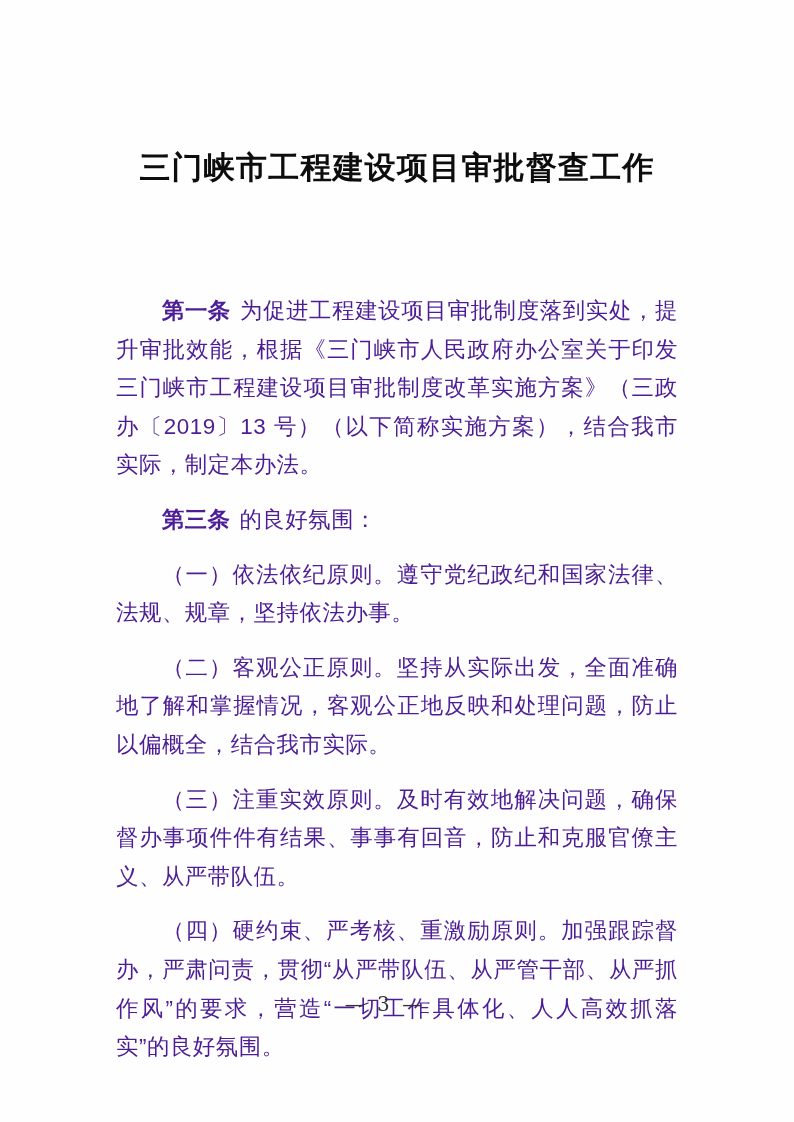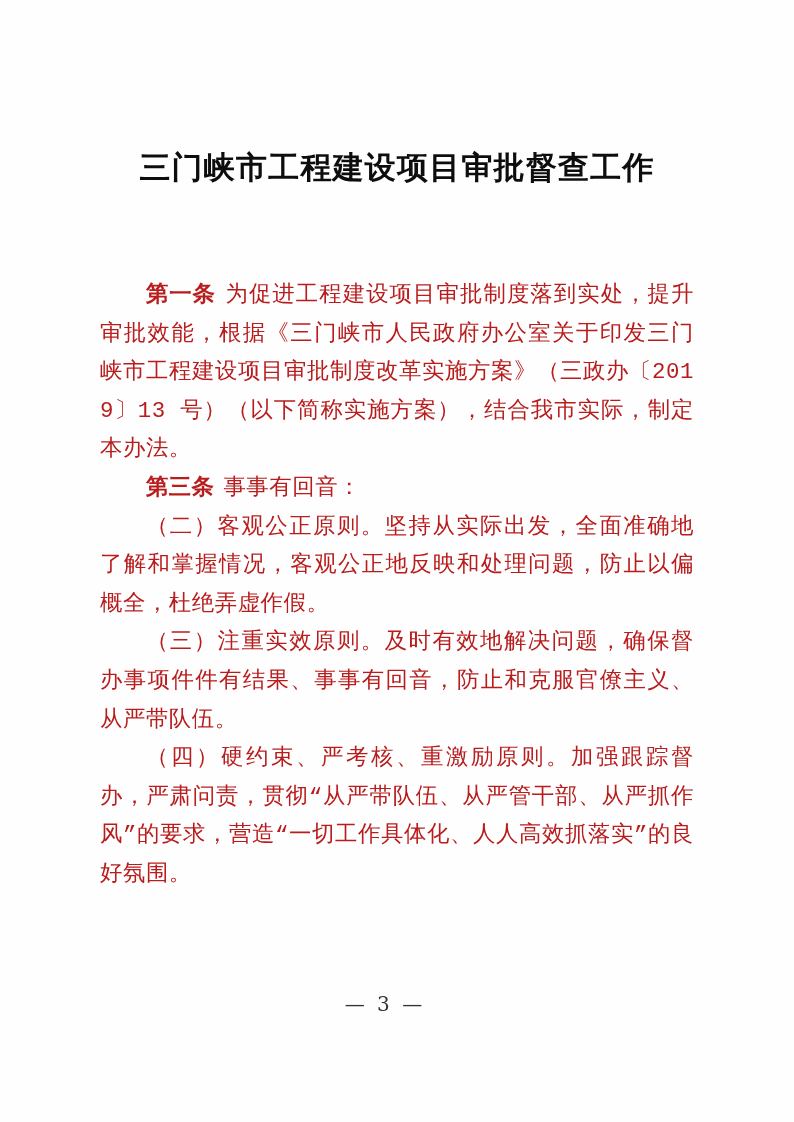--- a/index.html
+++ b/index.html
@@ -44,29 +44,29 @@
   }
 
   
   .body-text {
     position: absolute;
     left: 100px;
     top: 276px;
     width: 594px;
   }
   .para {
-    font-family: Liberation Mono, monospace;
+    font-family: Liberation Sans, sans-serif;
     font-size: 22.4px;
     line-height: 38.6px;
     letter-spacing: 0.55px;
     text-align: justify;
     text-align-last: left;
     text-justify: inter-character;
-    color: #b91c1c;
-    margin: 0;
+    color: #4c1d95;
+    margin: 16px;
     text-indent: 46px;
     word-break: break-all;
   }
   .para .marker {
     font-weight: 700;
     letter-spacing: 0.4px;
   }
   .para .gap {
     display: inline-block;
     width: 9px;
@@ -96,24 +96,25 @@
 
   <div class="doc-title">
     <div class="title-line">三门峡市工程建设项目审批督查工作</div>
   </div>
 
   <div class="body-text">
 
     <p class="para"><span class="marker">第一条</span><span class="gap"></span><span>为促进工程建设项目审批制度落到实处，提升审批效能，根据《三门峡市人民政府办公室关于印发三门峡市工程建设项目审批制度改革实施方案》（三政办〔2019〕13 号）（以下简称实施方案），结合我市实际，制定本办法。</span></p>
 
 
-    <p class="para"><span class="marker">第三条</span><span class="gap"></span><span>事事有回音：</span></p>
+    <p class="para"><span class="marker">第三条</span><span class="gap"></span><span>的良好氛围：</span></p>
 
+    <p class="para">（一）依法依纪原则。遵守党纪政纪和国家法律、法规、规章，坚持依法办事。</p>
 
-    <p class="para">（二）客观公正原则。坚持从实际出发，全面准确地了解和掌握情况，客观公正地反映和处理问题，防止以偏概全，杜绝弄虚作假。</p>
+    <p class="para">（二）客观公正原则。坚持从实际出发，全面准确地了解和掌握情况，客观公正地反映和处理问题，防止以偏概全，结合我市实际。</p>
 
     <p class="para">（三）注重实效原则。及时有效地解决问题，确保督办事项件件有结果、事事有回音，防止和克服官僚主义、从严带队伍。</p>
 
     <p class="para">（四）硬约束、严考核、重激励原则。加强跟踪督办，严肃问责，贯彻“从严带队伍、从严管干部、从严抓作风”的要求，营造“一切工作具体化、人人高效抓落实”的良好氛围。</p>
 
   </div>
 
   <div class="page-number">
     <span class="pn">— 3 —</span>
   </div>

